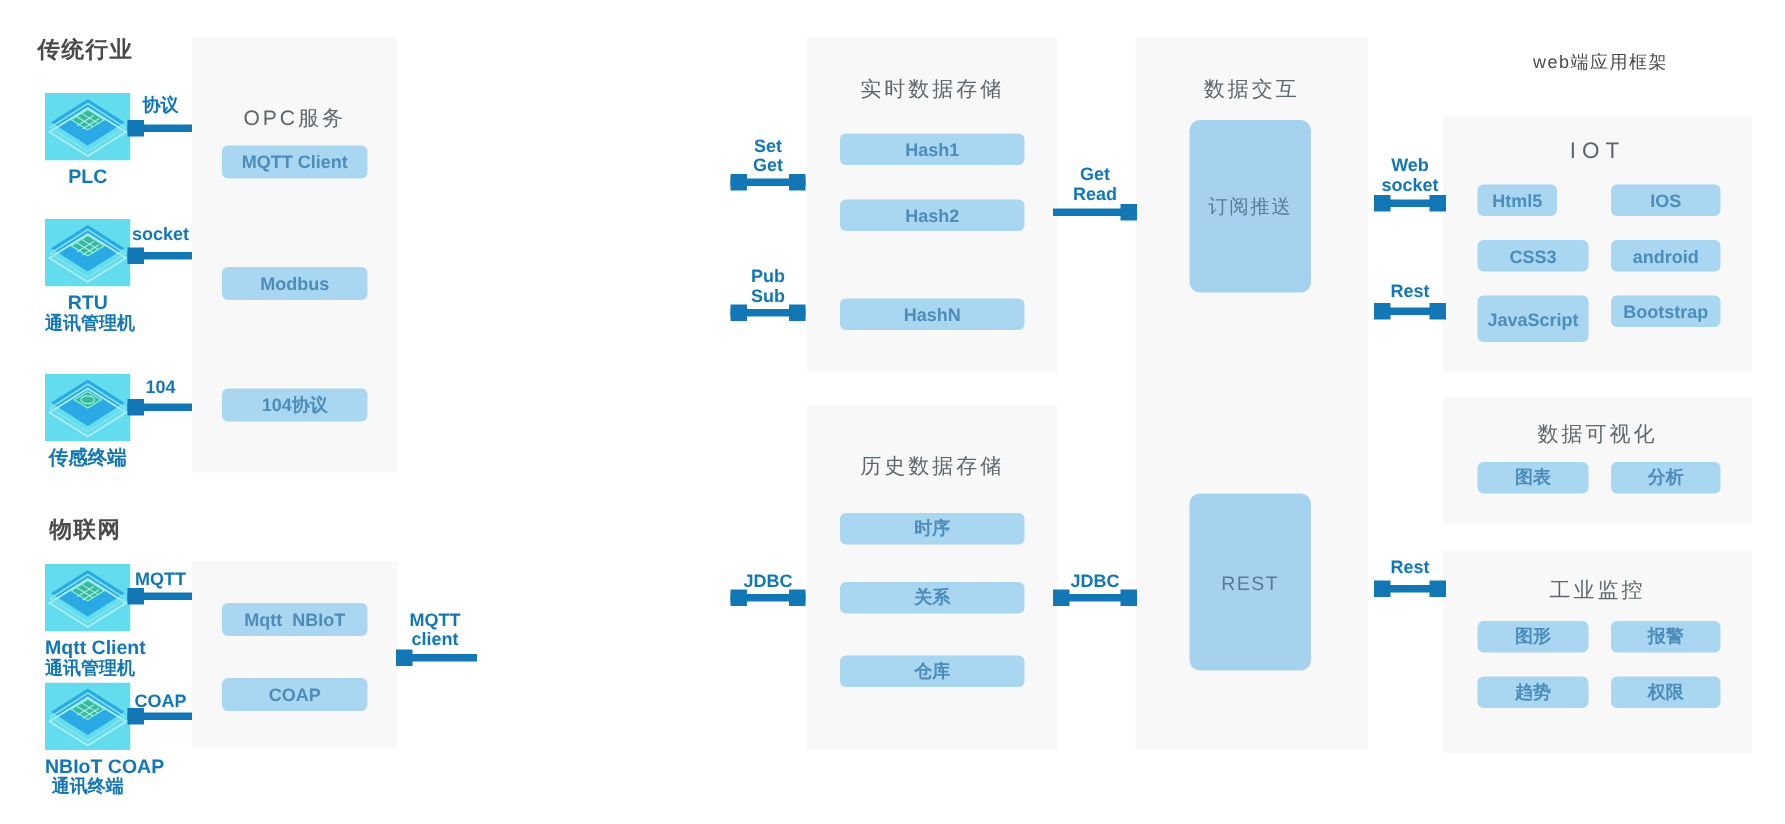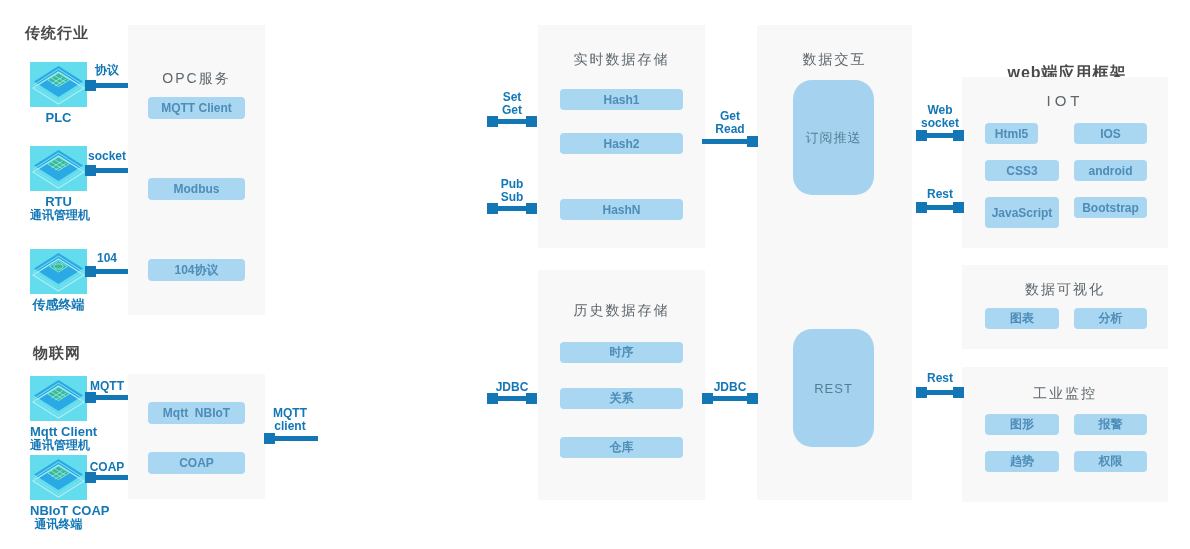--- a/index.html
+++ b/index.html
@@ -5,29 +5,29 @@
   :root{
     --accent:#1377b6; --chip_bg:#a9d6f1; --chip_text:#4d8db8; --panel_bg:#f8f8f8;
     --box_bg:#a5d3ef; --box_text:#537e96; --title_color:#5e676d; --label_dark:#4a4a4a;
     --icon_bg:#63dced; --icon_diamond:#2aa9e4; --icon_chip:#38b89e;
   }
   html,body{margin:0;padding:0;background:#fff;}
   body{font-family:"Liberation Sans","DejaVu Sans",sans-serif;}
   .canvas{position:relative;width:1190px;height:549px;background:#ffffff;overflow:hidden;}
 
   .section-label{position:absolute;font-size:15px;font-weight:bold;color:var(--label_dark);letter-spacing:1px;}
-  .web-title{position:absolute;font-size:16px;font-weight:bold;color:var(--label_dark);letter-spacing:1px;width:130px;text-align:center;margin-top:30px;}
+  .web-title{position:absolute;font-size:12px;font-weight:normal;color:var(--label_dark);letter-spacing:1px;width:130px;text-align:center;}
 
   .panel{position:absolute;background:var(--panel_bg);}
   .panel-title{position:absolute;left:0;right:0;text-align:center;font-size:14px;color:var(--title_color);letter-spacing:2px;}
   .panel-title.big-space{letter-spacing:4px;font-size:15px;}
 
   .chip{position:absolute;background:var(--chip_bg);border-radius:4px;display:flex;align-items:center;justify-content:center;
         font-size:12px;color:var(--chip_text);font-weight:bold;white-space:pre;}
-  .bigbox{position:absolute;background:var(--box_bg);border-radius:19px;display:flex;align-items:center;justify-content:center;
+  .bigbox{position:absolute;background:var(--box_bg);border-radius:7px;display:flex;align-items:center;justify-content:center;
         font-size:13px;color:var(--box_text);letter-spacing:1px;}
 
   .device{position:absolute;width:57px;text-align:center;}
   .dev-icon{display:block;}
   .dev-name{font-size:13px;font-weight:bold;color:var(--accent);margin-top:4px;line-height:13px;white-space:nowrap;}
   .dev-sub{font-size:12px;font-weight:bold;color:var(--accent);line-height:13px;margin-top:1px;white-space:nowrap;}
 
   .conn{position:absolute;height:11px;}
   .conn .bar{position:absolute;left:0;right:0;top:3px;height:5px;background:var(--accent);}
   .conn .sq{position:absolute;top:0;width:11px;height:11px;background:var(--accent);}

